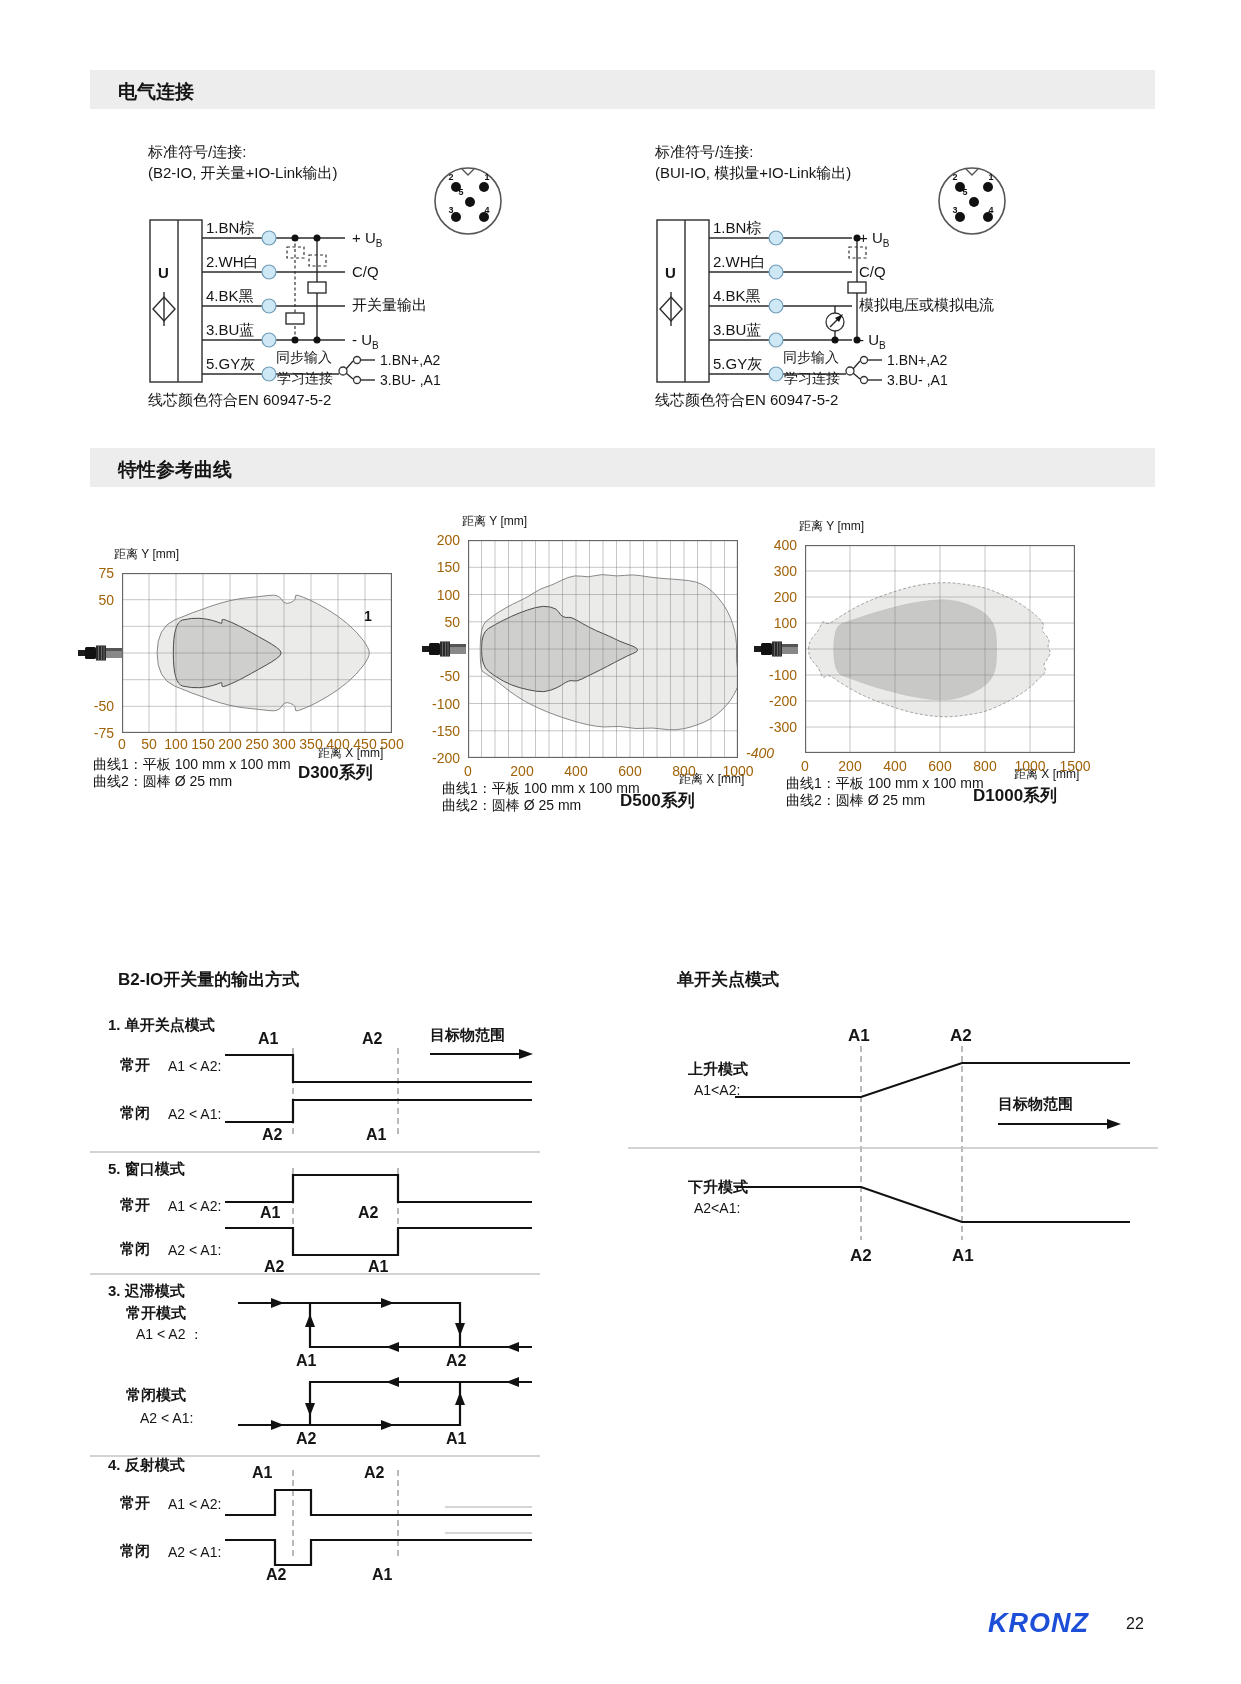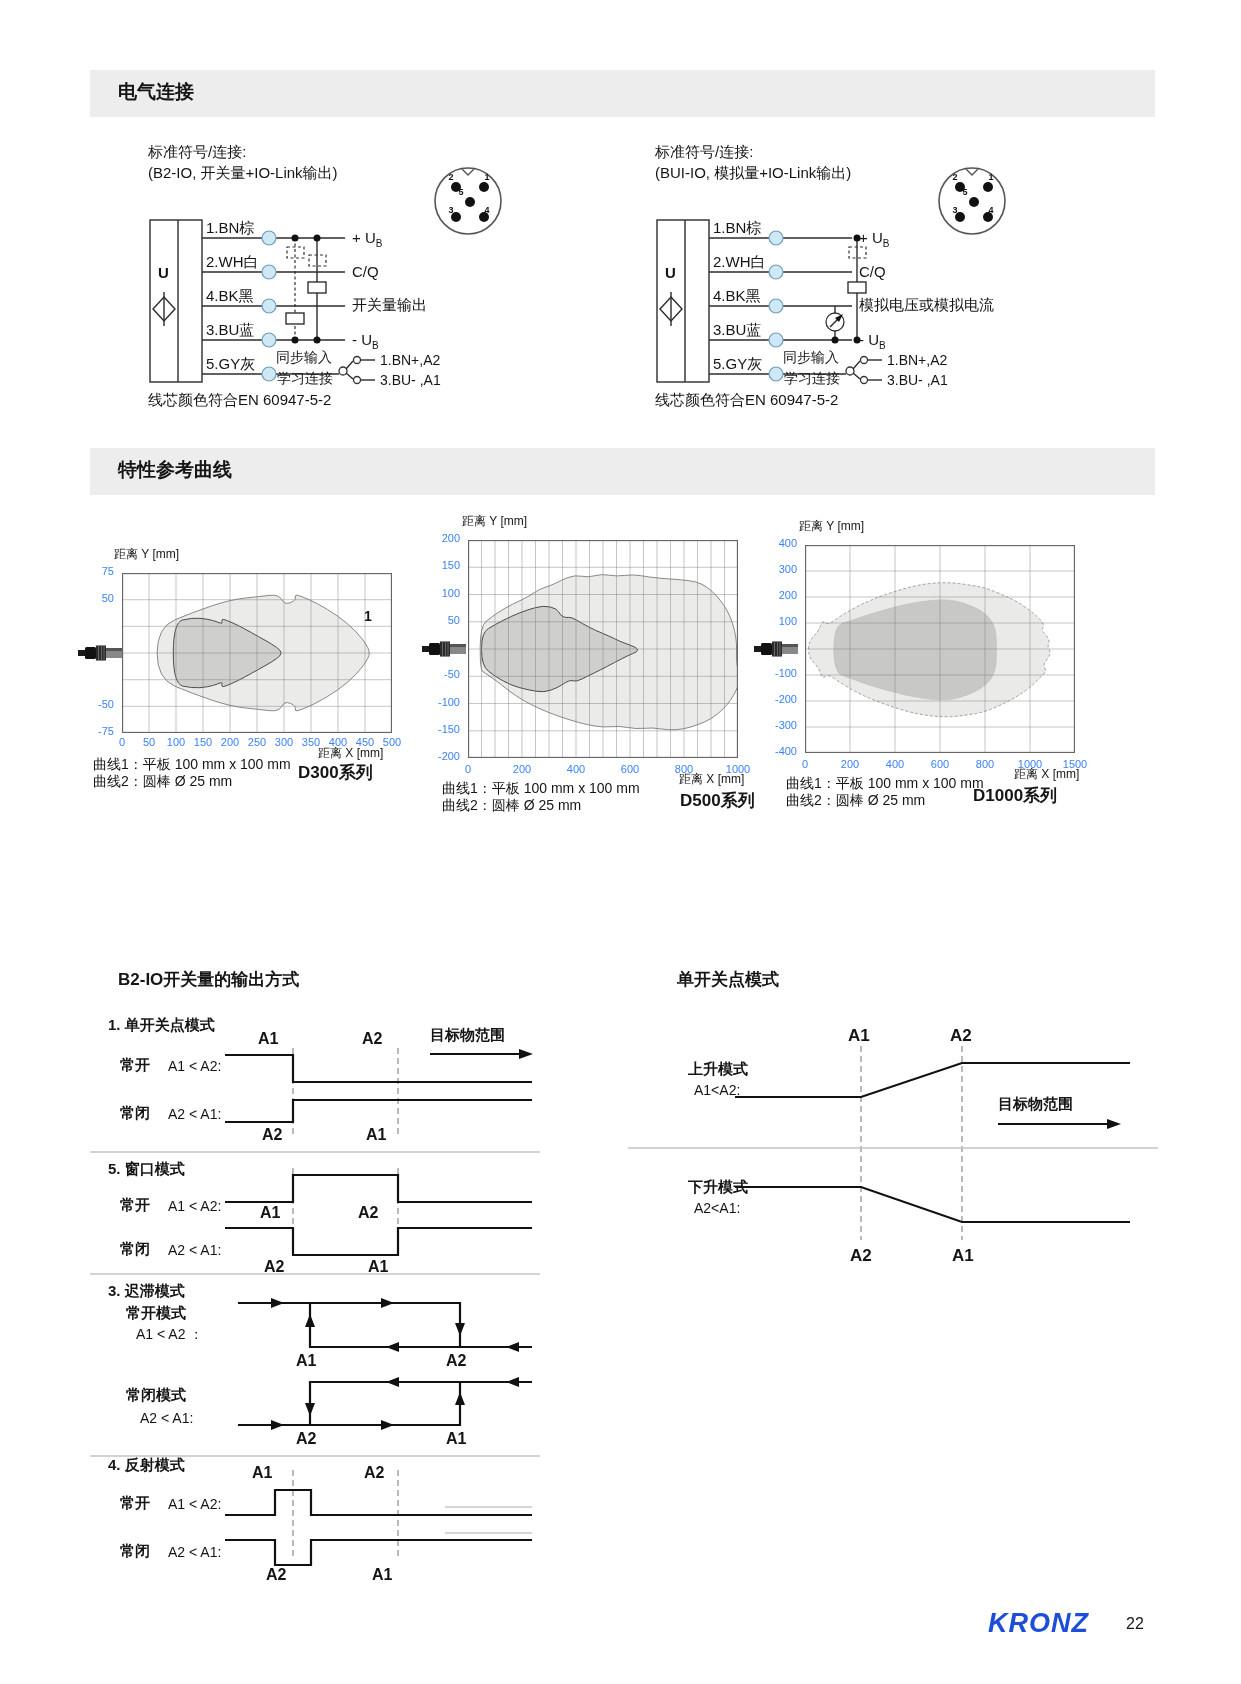--- a/index.html
+++ b/index.html
@@ -1,21 +1,21 @@
 <!DOCTYPE html>
 <html><head>
 <meta charset="utf-8">
 <style>
   html,body{margin:0;padding:0;background:#fff}
   .page{position:relative;width:1241px;height:1684px;background:#fff;overflow:hidden;
         font-family:"Liberation Sans","DejaVu Sans",sans-serif;color:#111}
   .t{position:absolute;white-space:nowrap;color:#151515;line-height:1.15}.s12{font-size:12px}.s14{font-size:14px}
   .s15{font-size:15px}.s16{font-size:16px}.s17{font-size:17px}.s19{font-size:19px}
   .w6{font-weight:600}.w7{font-weight:700}
-  .band{position:absolute;left:90px;width:1065px;height:47px;background:#ededed}
+  .band{position:absolute;left:90px;width:1065px;height:39px;background:#ededed}
   .band .t{left:28px;top:11px}
   sub.sb{font-size:10px}
   svg{position:absolute;left:0;top:0}
   .ln{stroke:#3a3a3a;stroke-width:1.5;fill:none}
   .lnw{stroke:#2b2b2b;stroke-width:1.4;fill:none}
   .cd{stroke:#333;stroke-width:1.2;fill:none;stroke-dasharray:3 2.5}
   .cb{stroke:#222;stroke-width:1.3;fill:#fff}
   .term{fill:#cfe8f6;stroke:#6f9cb8;stroke-width:1.2}
   .dot{fill:#111}
   .conn{stroke:#555;stroke-width:1.6;fill:#fff}
@@ -25,21 +25,21 @@
   .gd{stroke:#8c8c8c;stroke-width:1.2;stroke-dasharray:6 4;fill:none}
   .dv{stroke:#c4c4c4;stroke-width:1.4}
   .thin{stroke:#ababab;stroke-width:1}
   .ah{fill:#111}
   .grid{stroke:#777;stroke-width:.7;opacity:.6}
   .frame{stroke:#666;stroke-width:1.3;fill:none}
   .blob1{fill:#ebece9;stroke:#7c7c7c;stroke-width:.9}
   .blob2{fill:#cfd0cd;stroke:#4c4c4c;stroke-width:1}
   .d3{fill:#eaebe8;stroke:#8a8a8a;stroke-width:.8;stroke-dasharray:3 2}
   .s3{fill:#c8c9c6;stroke:#bdbdbd;stroke-width:.6}
-  .tick{position:absolute;font-size:11px;color:#3b82f6;white-space:nowrap}
+  .tick{position:absolute;font-size:14px;color:#a16207;white-space:nowrap}
   .tick.cx{transform:translateX(-50%)}
   .tick.ry{width:40px;text-align:right}
   .logo{position:absolute;font-size:27px;font-weight:800;font-style:italic;
         color:#1d4ed8;letter-spacing:1px}
 </style>
 </head>
 <body>
 
 <div class="page">
 
@@ -252,21 +252,21 @@
   <span class="t s14" style="left:93px;top:756px">曲线1：平板 100 mm x 100 mm</span>
   <span class="t s14" style="left:93px;top:773px">曲线2：圆棒 Ø 25 mm</span>
   <span class="t s17 w7" style="left:298px;top:763px">D300系列</span>
   <span class="t s14 w7" style="left:364px;top:608px">1</span>
   <span class="t s14 w7" style="left:244px;top:630px">2</span>
 
   <span class="t s12" style="left:462px;top:515px">距离 Y [mm]</span>
   <span class="t s12" style="left:679px;top:773px">距离 X [mm]</span>
   <span class="t s14" style="left:442px;top:780px">曲线1：平板 100 mm x 100 mm</span>
   <span class="t s14" style="left:442px;top:797px">曲线2：圆棒 Ø 25 mm</span>
-  <span class="t s17 w7" style="left:680px;top:791px">D500系列</span>
+  <span class="t s17 w7" style="left:620px;top:791px">D500系列</span>
   <span class="t s14 w7" style="left:694px;top:600px">1</span>
   <span class="t s14 w7" style="left:582px;top:632px">2</span>
 
   <span class="t s12" style="left:799px;top:520px">距离 Y [mm]</span>
   <span class="t s12" style="left:1014px;top:768px">距离 X [mm]</span>
   <span class="t s14" style="left:786px;top:775px">曲线1：平板 100 mm x 100 mm</span>
   <span class="t s14" style="left:786px;top:792px">曲线2：圆棒 Ø 25 mm</span>
   <span class="t s17 w7" style="left:973px;top:786px">D1000系列</span>
 
   <span class="t s17 w7" style="left:118px;top:970px">B2-IO开关量的输出方式</span>
@@ -441,21 +441,21 @@
     <span class="tick cx" style="left: 985px; top: 758px;">800</span>
     <span class="tick cx" style="left: 1030px; top: 758px;">1000</span>
     <span class="tick cx" style="left: 1075px; top: 758px;">1500</span>
     <span class="tick ry" style="left: 757px; top: 537px;">400</span>
     <span class="tick ry" style="left: 757px; top: 563px;">300</span>
     <span class="tick ry" style="left: 757px; top: 589px;">200</span>
     <span class="tick ry" style="left: 757px; top: 615px;">100</span>
     <span class="tick ry" style="left: 757px; top: 667px;">-100</span>
     <span class="tick ry" style="left: 757px; top: 693px;">-200</span>
     <span class="tick ry" style="left: 757px; top: 719px;">-300</span>
-    <span class="tick ry" style="left: 757px; top: 745px;">-400</span>
+    <span class="tick ry" style="left: 734px; top: 745px; font-style: italic;">-400</span>
     <span class="pinlab" style="left: 451px; top: 177px;">2</span>
     <span class="pinlab" style="left: 487px; top: 177px;">1</span>
     <span class="pinlab" style="left: 461px; top: 192px;">5</span>
     <span class="pinlab" style="left: 451px; top: 210px;">3</span>
     <span class="pinlab" style="left: 487px; top: 210px;">4</span>
     <span class="pinlab" style="left: 955px; top: 177px;">2</span>
     <span class="pinlab" style="left: 991px; top: 177px;">1</span>
     <span class="pinlab" style="left: 965px; top: 192px;">5</span>
     <span class="pinlab" style="left: 955px; top: 210px;">3</span>
     <span class="pinlab" style="left: 991px; top: 210px;">4</span>

